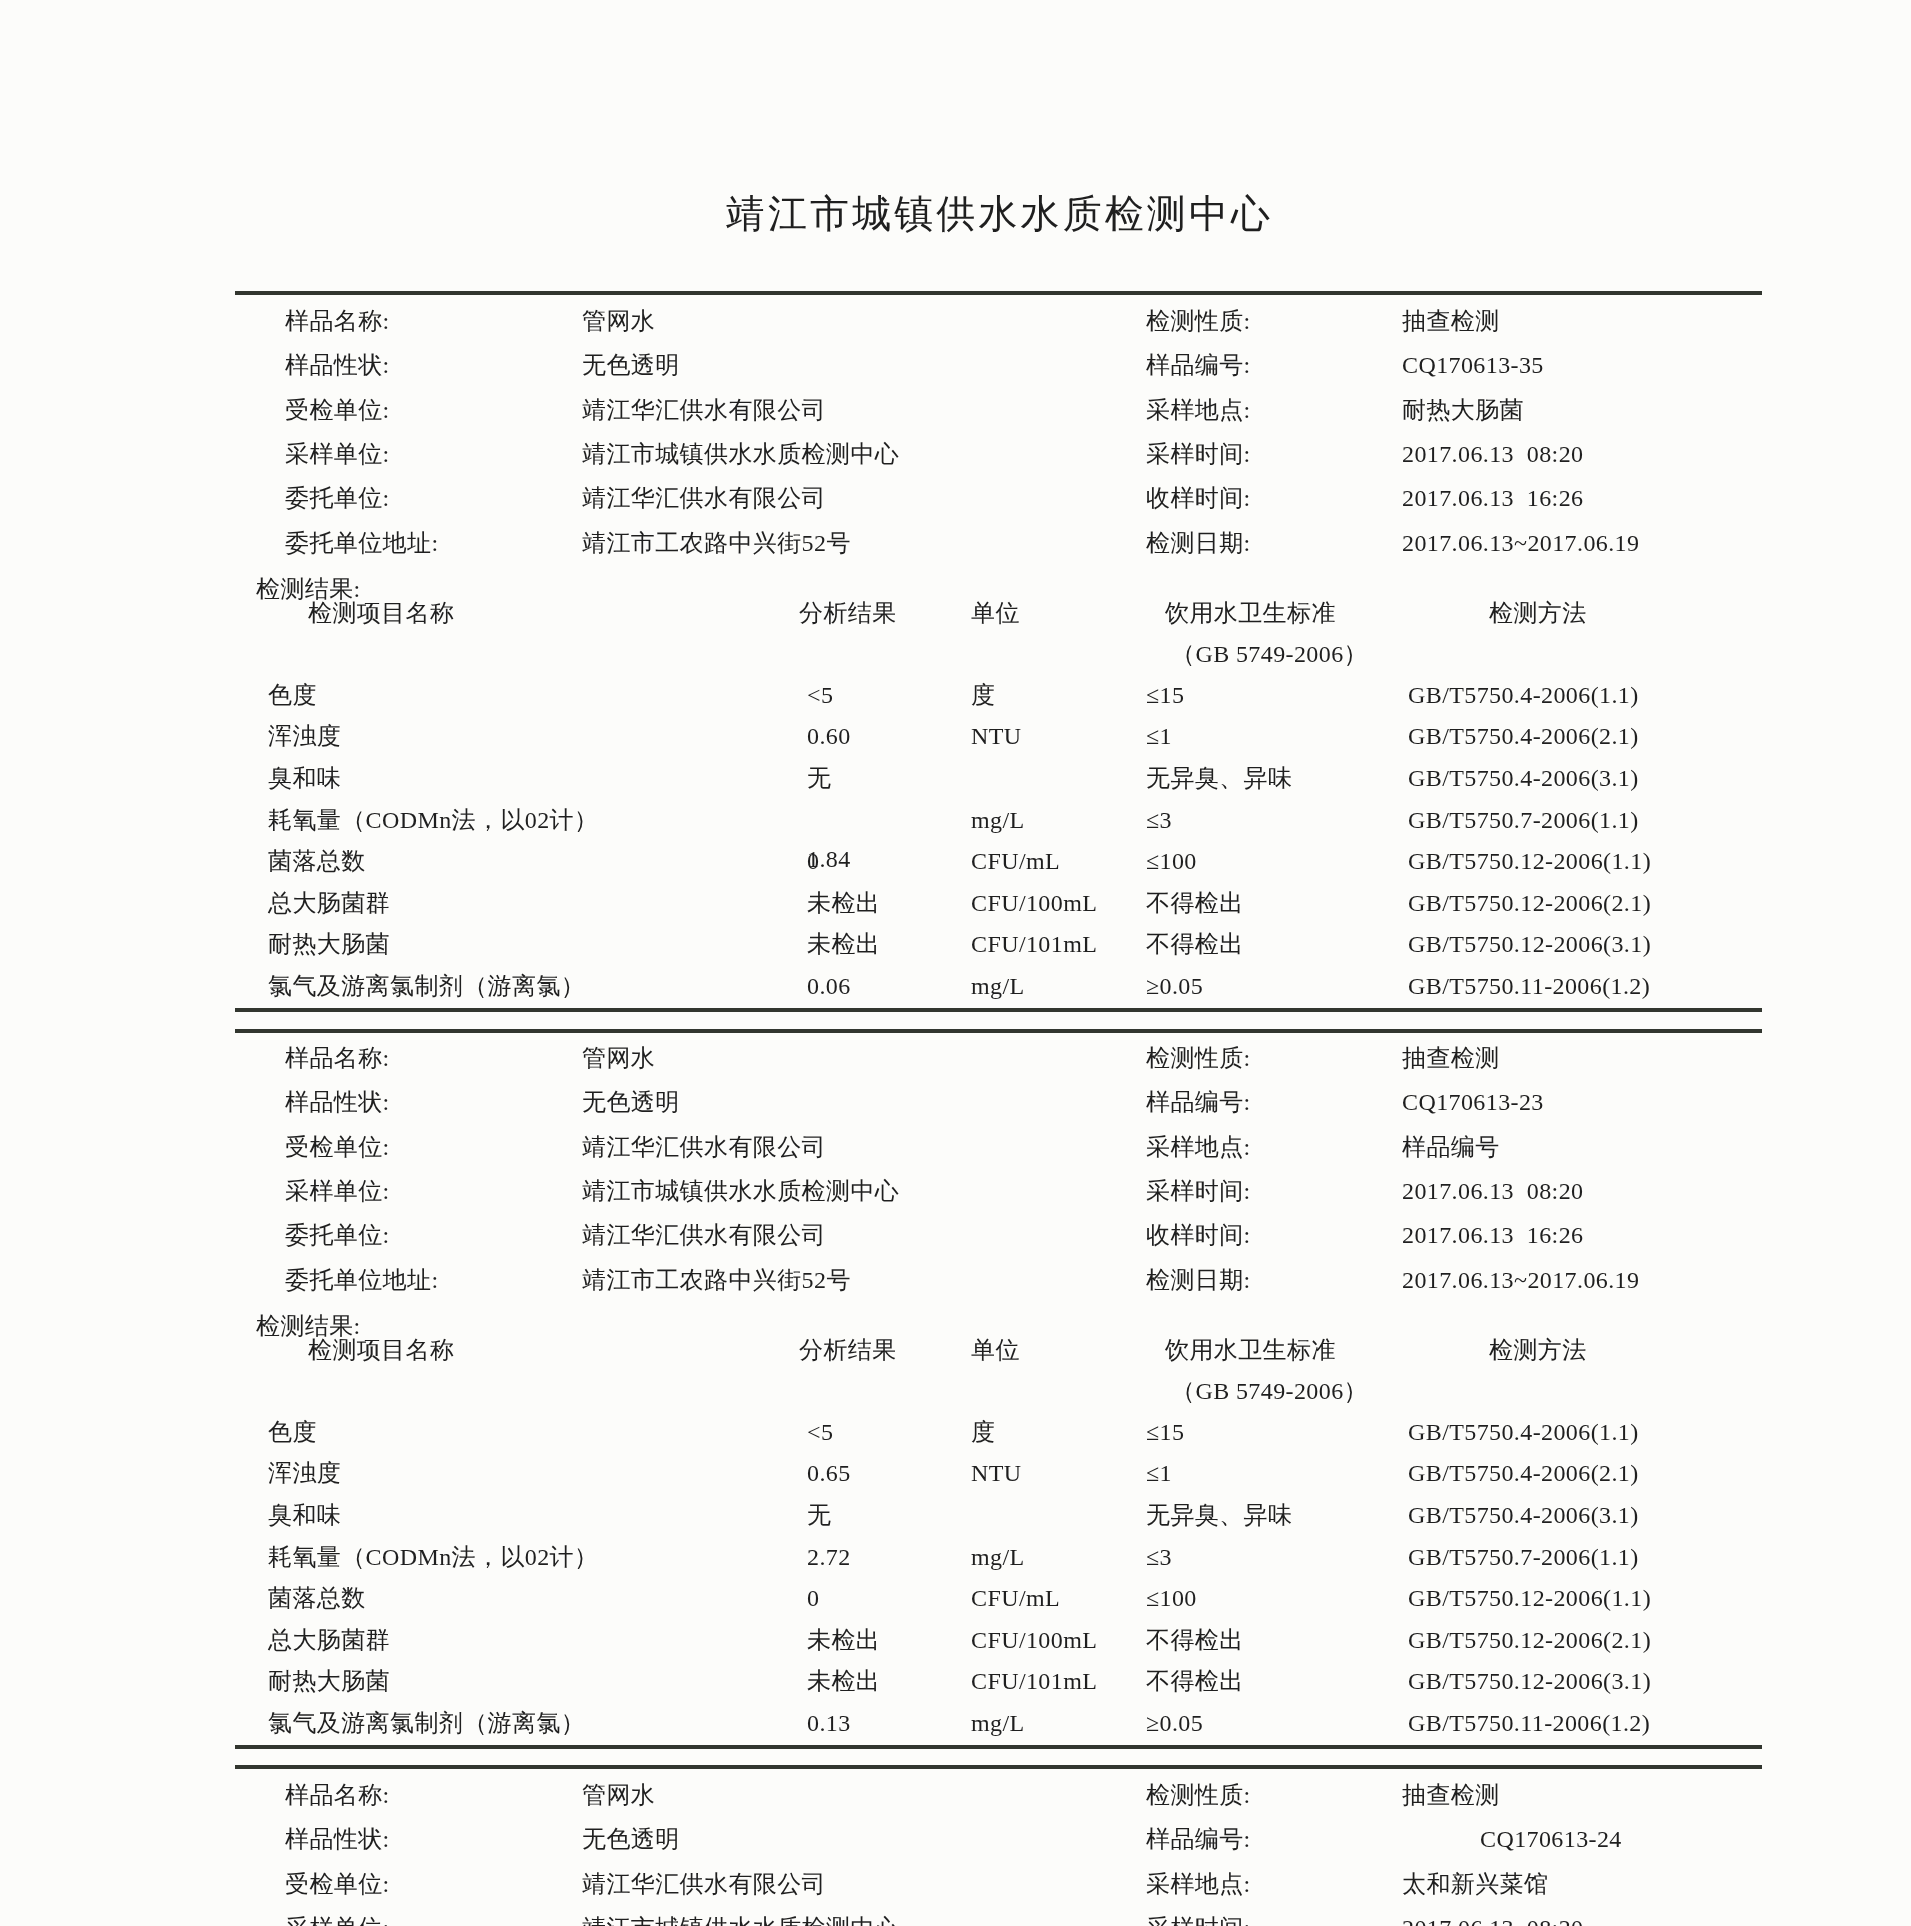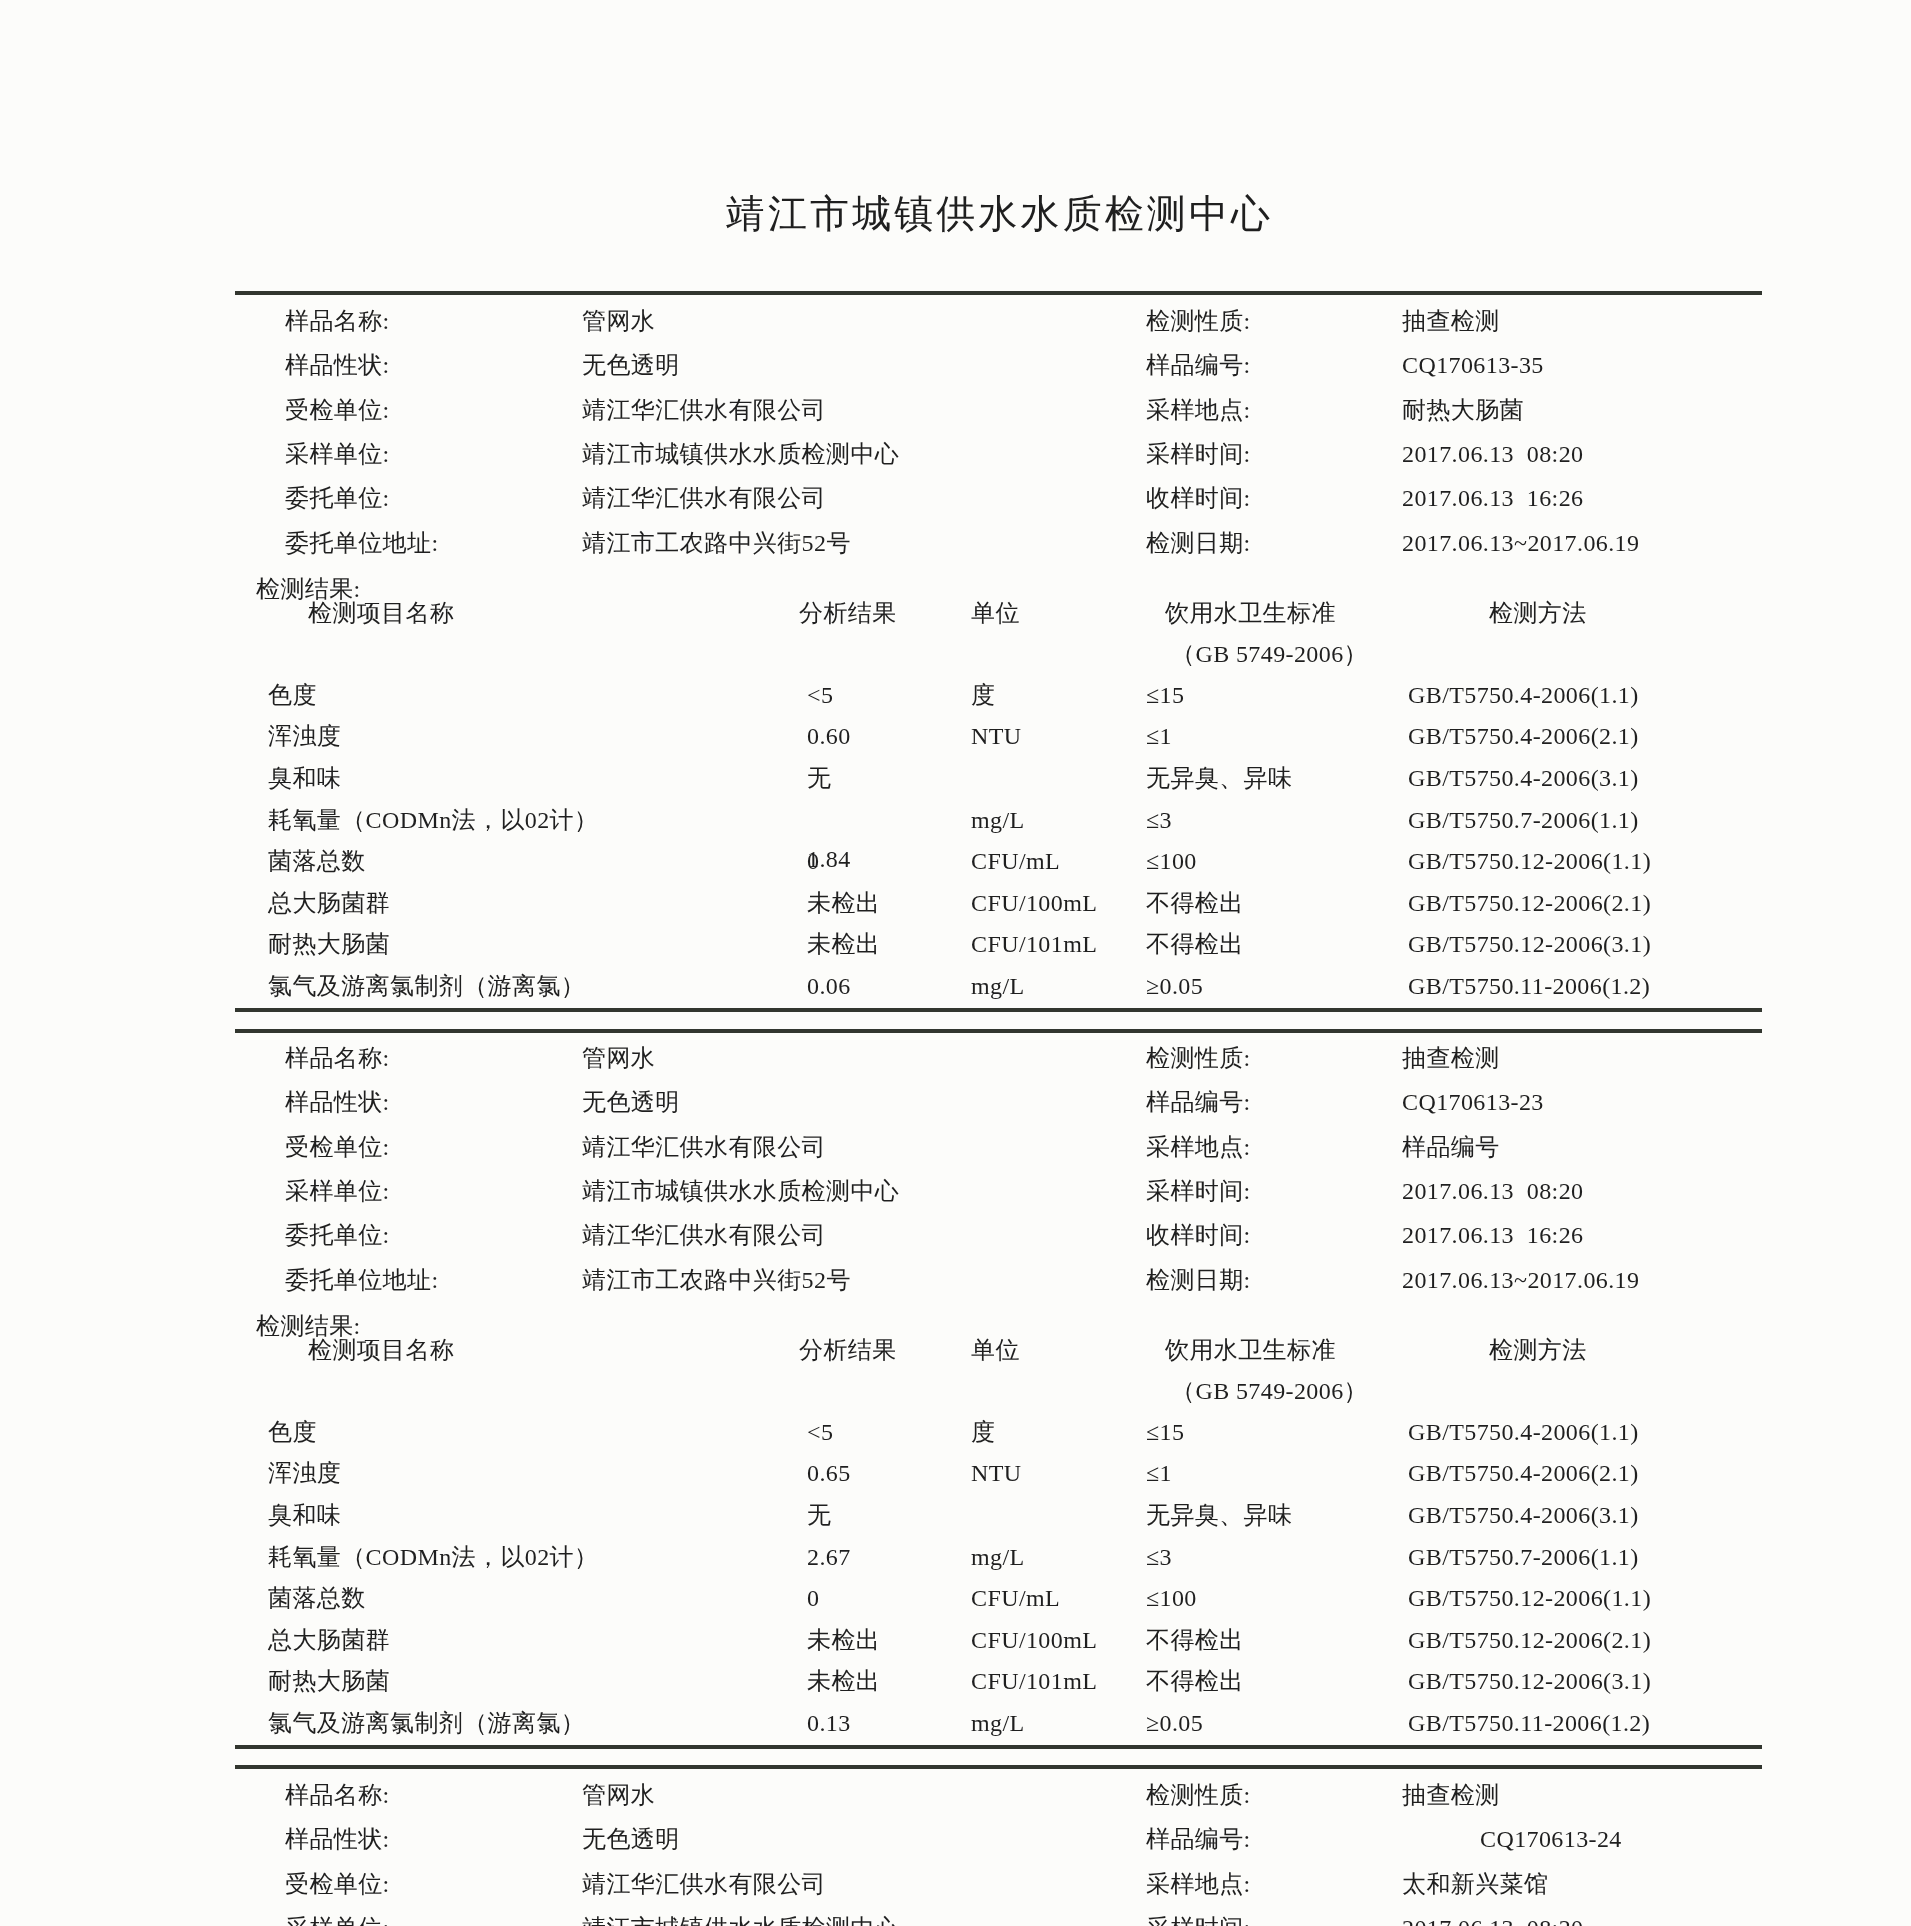--- a/index.html
+++ b/index.html
@@ -153,21 +153,21 @@
       <div class="t" style="left: 268px; top: 1460px;">浑浊度</div>
       <div class="t" style="left: 807px; top: 1460px;">0.65</div>
       <div class="t" style="left: 971px; top: 1460px;">NTU</div>
       <div class="t" style="left: 1146px; top: 1460px;">≤1</div>
       <div class="t" style="left: 1408px; top: 1460px;">GB/T5750.4-2006(2.1)</div>
       <div class="t" style="left: 268px; top: 1502px;">臭和味</div>
       <div class="t" style="left: 807px; top: 1502px;">无</div>
       <div class="t" style="left: 1146px; top: 1502px;">无异臭、异味</div>
       <div class="t" style="left: 1408px; top: 1502px;">GB/T5750.4-2006(3.1)</div>
       <div class="t" style="left: 268px; top: 1544px;">耗氧量（CODMn法，以02计）</div>
-      <div class="t" style="left: 807px; top: 1544px;">2.67</div>
+      <div class="t" style="left: 807px; top: 1544px;">2.72</div>
       <div class="t" style="left: 971px; top: 1544px;">mg/L</div>
       <div class="t" style="left: 1146px; top: 1544px;">≤3</div>
       <div class="t" style="left: 1408px; top: 1544px;">GB/T5750.7-2006(1.1)</div>
       <div class="t" style="left: 268px; top: 1585px;">菌落总数</div>
       <div class="t" style="left: 807px; top: 1585px;">0</div>
       <div class="t" style="left: 971px; top: 1585px;">CFU/mL</div>
       <div class="t" style="left: 1146px; top: 1585px;">≤100</div>
       <div class="t" style="left: 1408px; top: 1585px;">GB/T5750.12-2006(1.1)</div>
       <div class="t" style="left: 268px; top: 1627px;">总大肠菌群</div>
       <div class="t" style="left: 807px; top: 1627px;">未检出</div>

